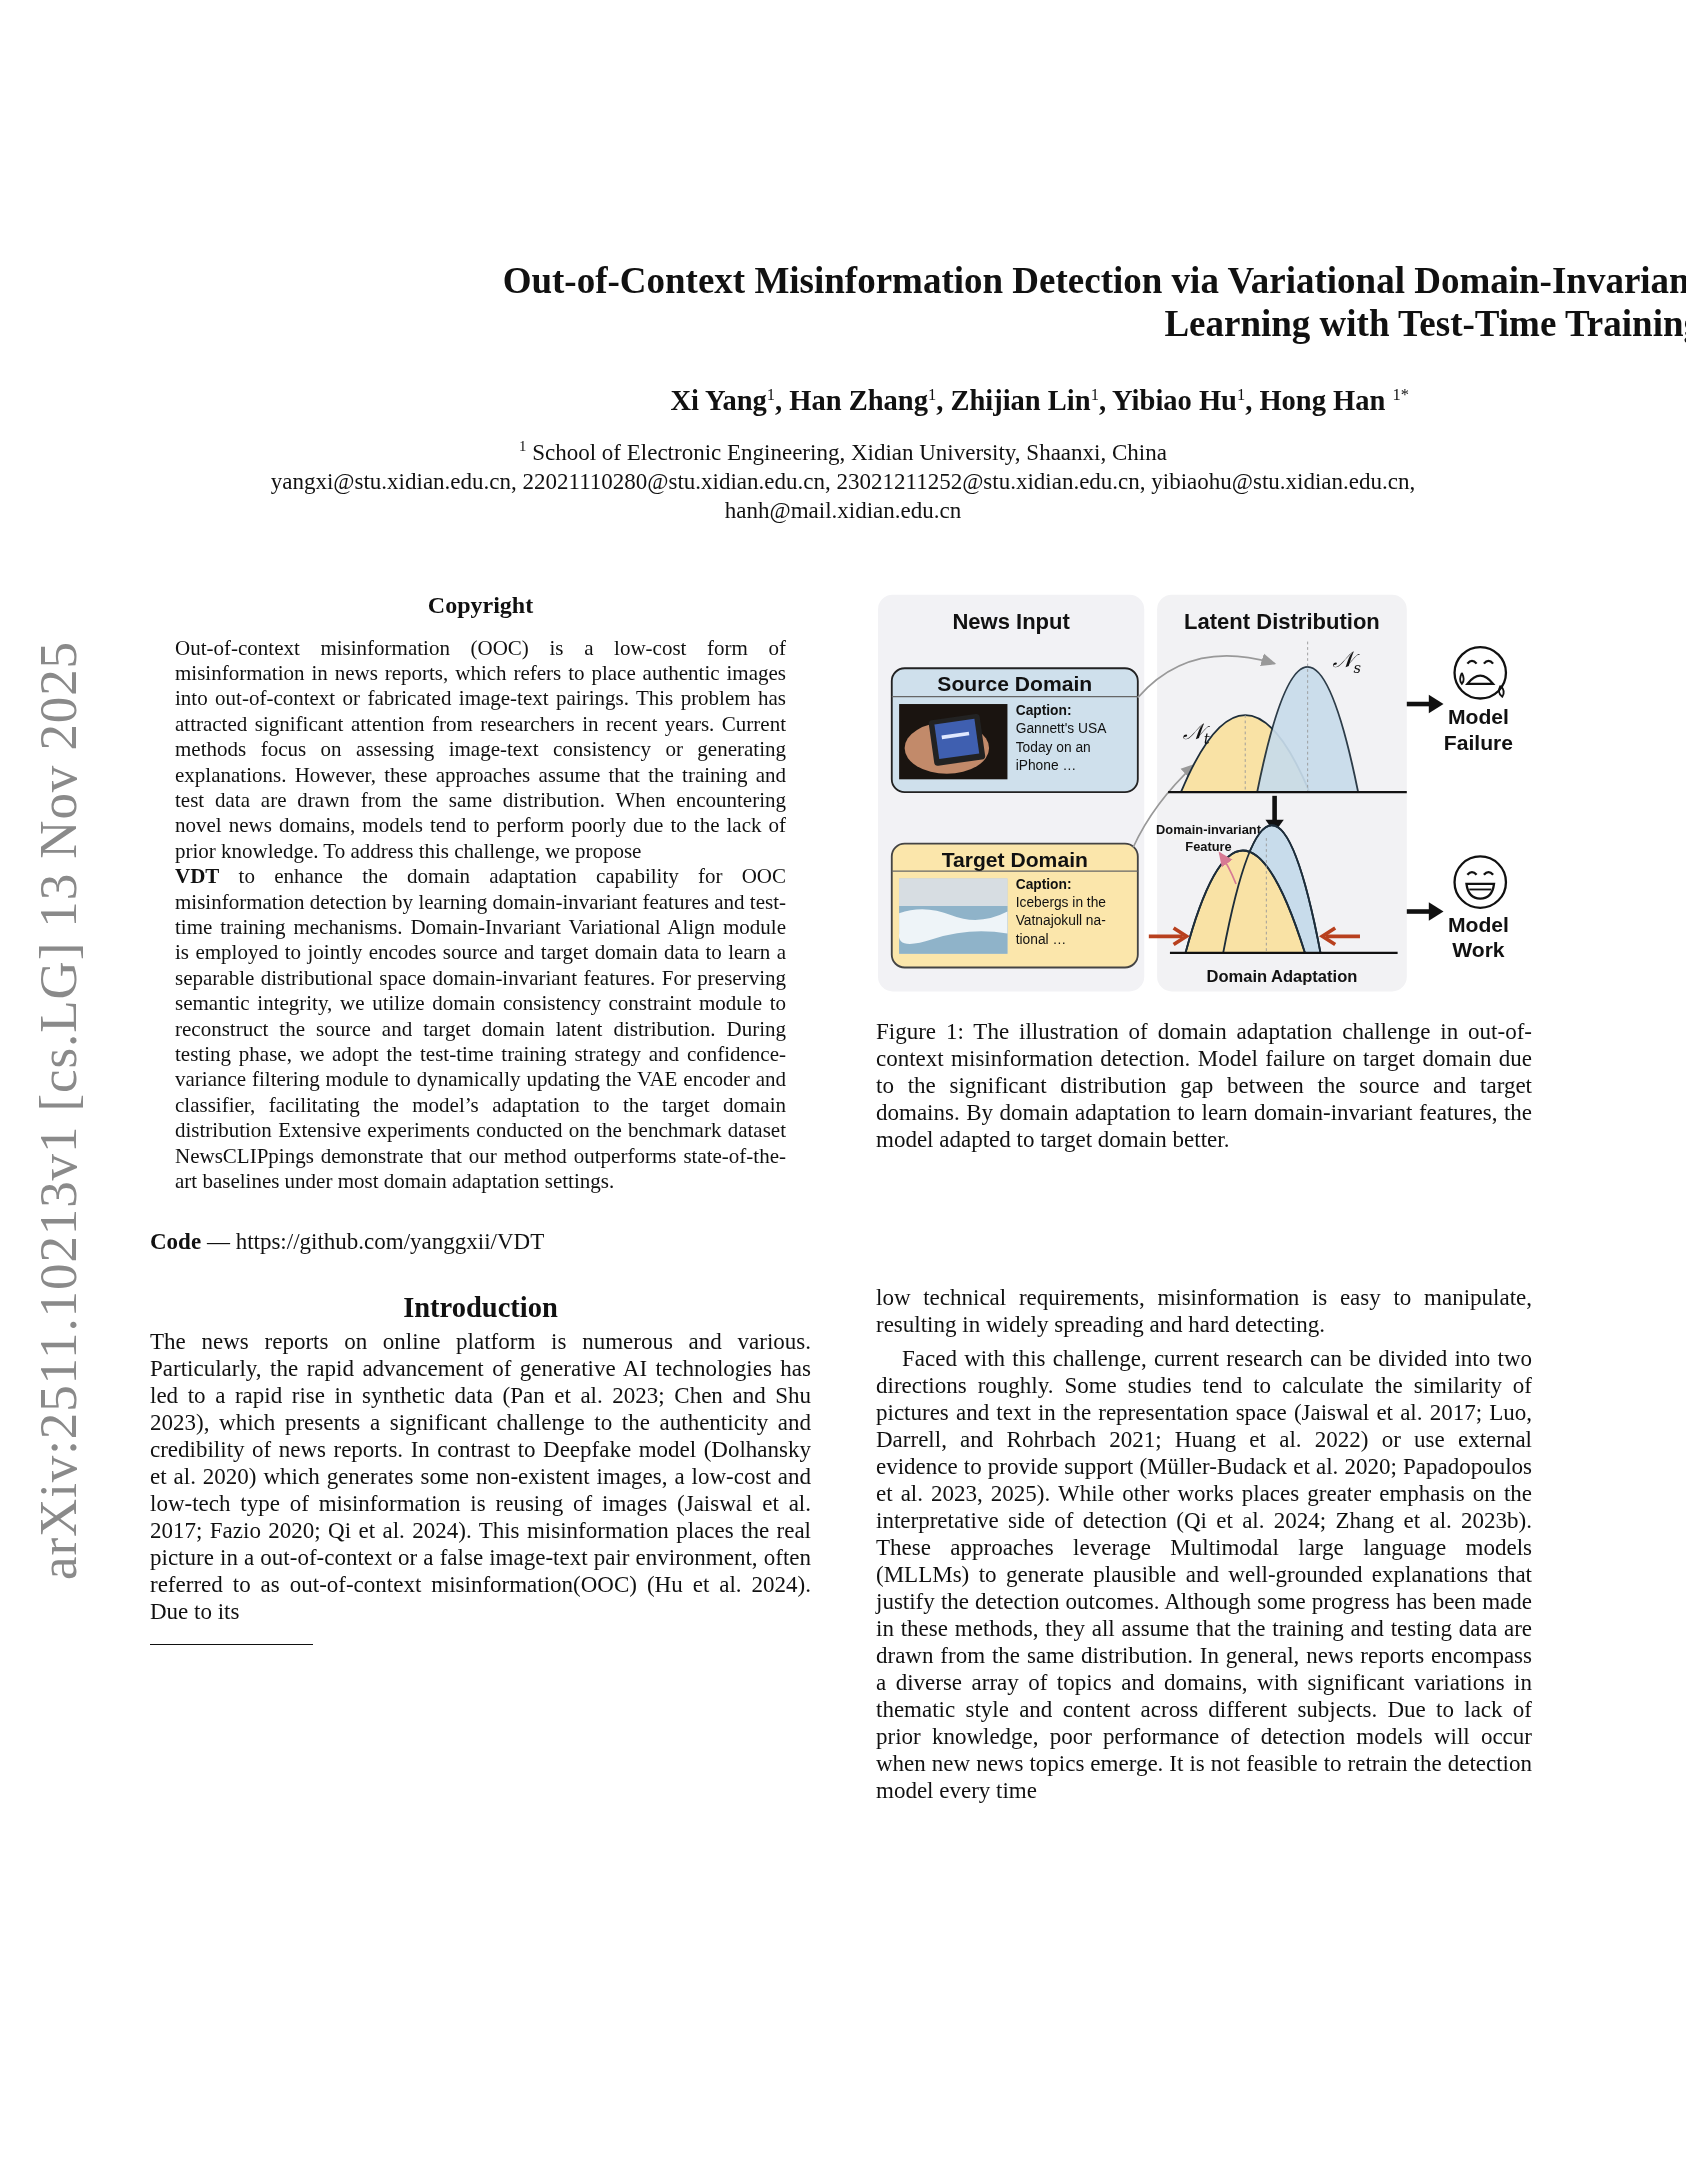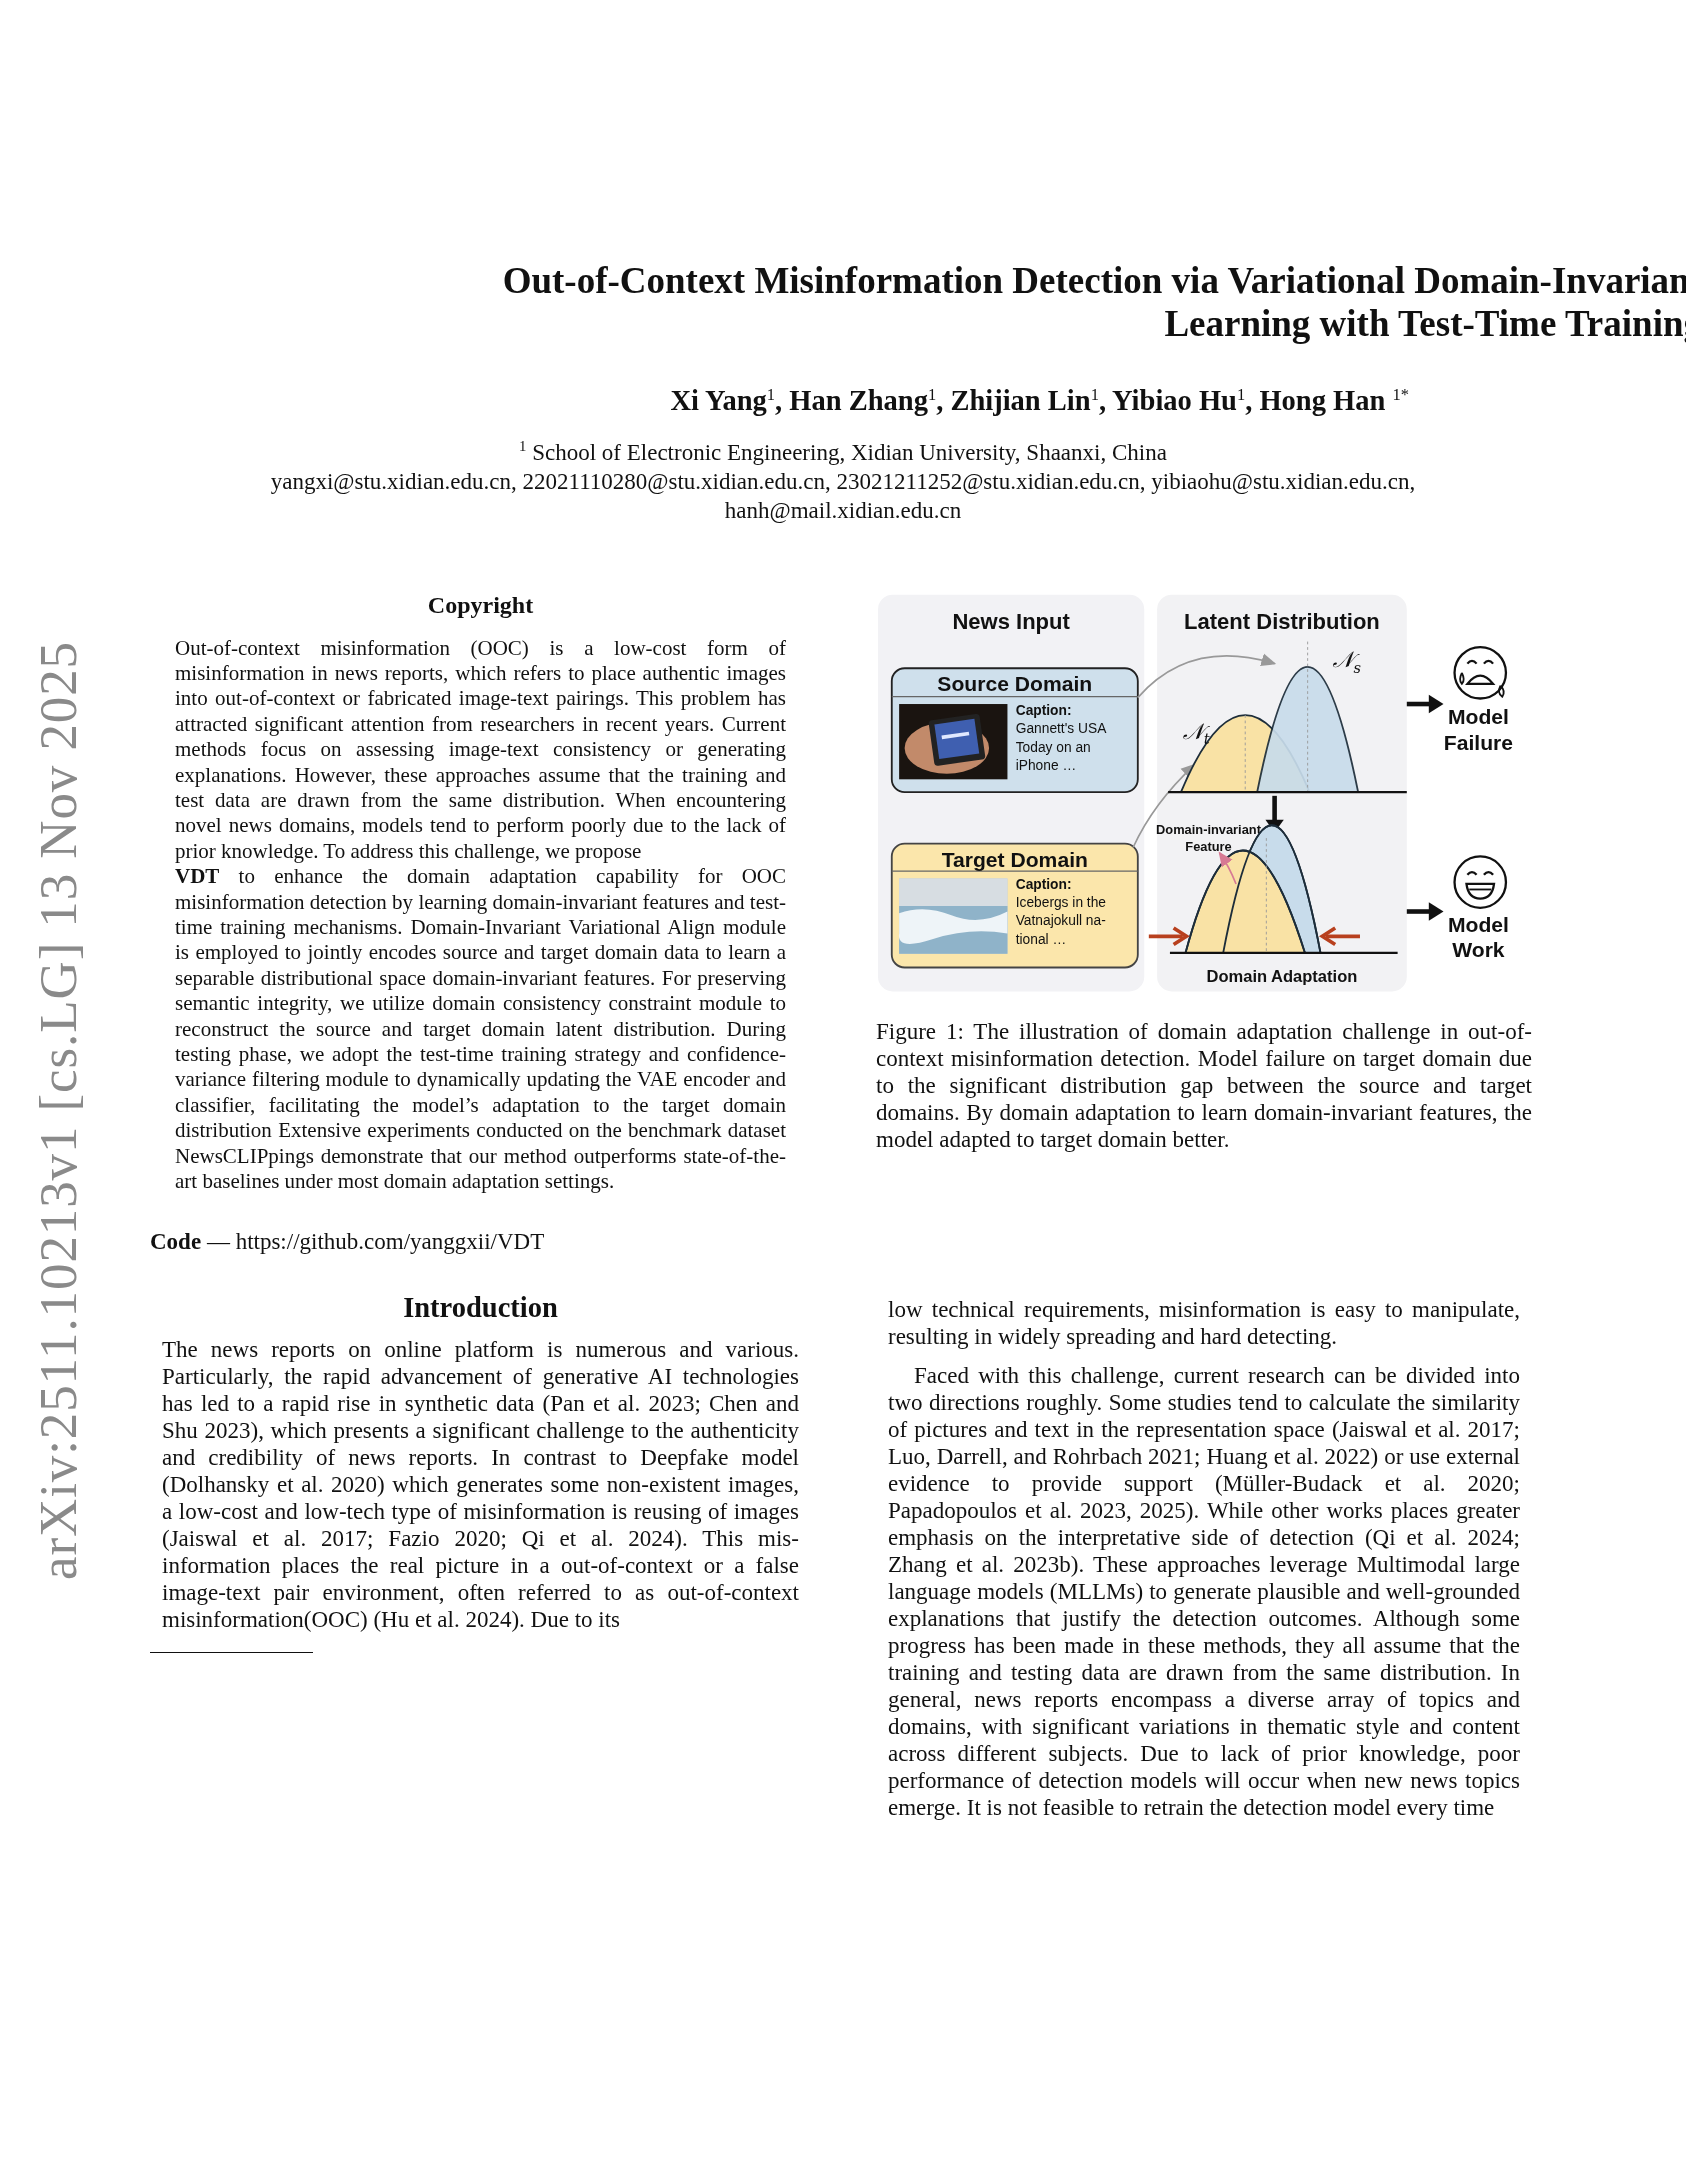--- a/index.html
+++ b/index.html
@@ -17,21 +17,21 @@
            font-size: 23px; line-height: 29px; }
   .affil sup { font-size: 14.7px; }
   .col-left { position: absolute; left: 150px; width: 661px; top: 592px; }
   .abs-head { text-align: center; font-weight: bold; font-size: 24px; margin: 0 0 16.5px 0; }
   .abstract { margin: 0 25px; font-size: 21px; line-height: 25.4px; text-align: justify;
               hyphens: manual; }
   .abstract b { font-weight: bold; }
   .code-line { font-size: 23px; margin-top: 35px; }
   .code-line b { font-weight: bold; }
   .intro-head { text-align: center; font-weight: bold; font-size: 28.5px; margin-top: 37px; margin-bottom: 3.7px; }
-  .body-text { font-size: 23px; line-height: 27px; text-align: justify; margin: 12px; }
+  .body-text { font-size: 23px; line-height: 27px; text-align: justify; margin: 0; }
   .indent { text-indent: 26px; }
   .footnote-rule { width: 163px; border-top: 1.4px solid #111; margin-top: 18.4px; }
   .footnote { font-size: 20px; line-height: 24px; margin: 5.5px 0 0 0; }
   .footnote .fn-indent { padding-left: 41px; }
   .footnote sup { font-size: 12px; }
   .figure { position: absolute; left: 878px; top: 592px; width: 661px; height: 404px; }
   .caption { position: absolute; left: 876px; top: 995px; width: 656px; font-size: 23px;
              line-height: 27px; text-align: justify; }
   .right-text { position: absolute; left: 876px; top: 1284px; width: 656px; }
   .sans { font-family: "Liberation Sans", "DejaVu Sans", sans-serif; }

